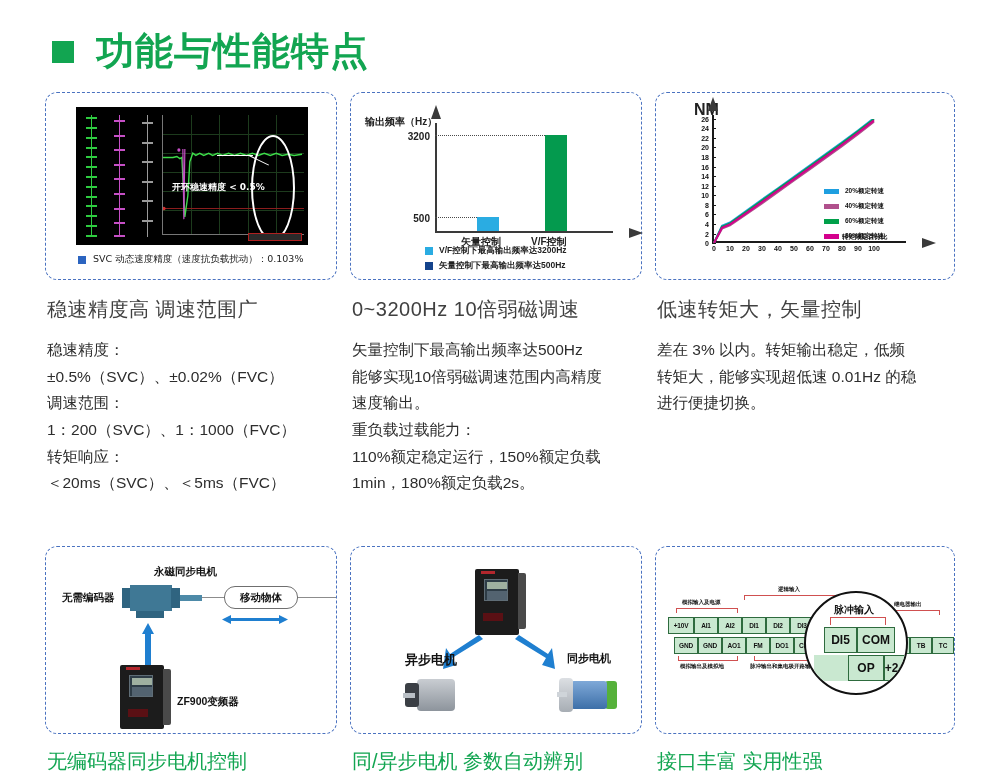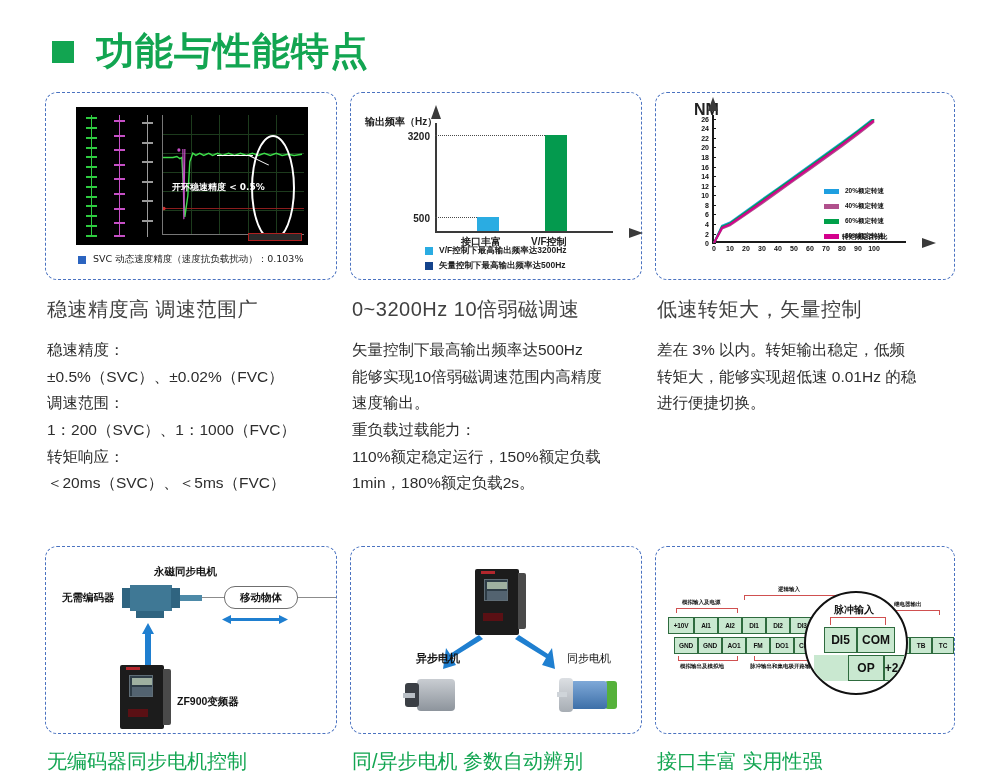--- a/index.html
+++ b/index.html
@@ -141,22 +141,22 @@
   .vfd-side { position: absolute; right: -7px; top: 4px; width: 8px; height: 56px; background: #4a4a4a; border-radius: 0 2px 2px 0; }
   .vfd-panel { position: absolute; left: 9px; top: 10px; width: 24px; height: 22px; background: #2e3c46; border: 1px solid #5f6d76; }
   .vfd-screen { position: absolute; left: 2px; top: 2px; width: 20px; height: 7px; background: #9fb0a0; }
   .vfd-keys { position: absolute; left: 2px; top: 11px; width: 20px; height: 9px; background: #536370; }
   .vfd-red { position: absolute; left: 6px; top: 2px; width: 14px; height: 3px; background: #b3272d; }
   .vfd-mark { position: absolute; left: 8px; top: 44px; width: 20px; height: 8px; background: #5a1014; }
   .d4-vfd-label { position: absolute; left: 131px; top: 148px; font-size: 10.5px; color: #111; white-space: nowrap; font-weight: 700; }
 
   
   .d5-vfd { position: absolute; left: 124px; top: 22px; width: 44px; height: 66px; }
-  .d5-label-l { position: absolute; left: 54px; top: 104px; font-size: 11px; font-weight: 700; color: #111; white-space: nowrap; margin-left: 11px; }
-  .d5-label-r { position: absolute; left: 216px; top: 104px; font-size: 11px; font-weight: 400; color: #111; white-space: nowrap; }
+  .d5-label-l { position: absolute; left: 54px; top: 104px; font-size: 13px; font-weight: 700; color: #111; white-space: nowrap; }
+  .d5-label-r { position: absolute; left: 216px; top: 104px; font-size: 11px; font-weight: 700; color: #111; white-space: nowrap; }
   .d5-motor-l { position: absolute; left: 52px; top: 128px; width: 62px; height: 42px; }
   .d5-motor-r { position: absolute; left: 206px; top: 128px; width: 66px; height: 42px; }
   .mtr-grey-body { position: absolute; left: 14px; top: 4px; width: 38px; height: 32px; background: linear-gradient(180deg,#c9cdd2,#8d949c); border-radius: 4px; }
   .mtr-grey-fan { position: absolute; left: 2px; top: 8px; width: 14px; height: 24px; background: #3b3f45; border-radius: 3px; }
   .mtr-grey-shaft { position: absolute; left: 0px; top: 18px; width: 12px; height: 5px; background: #b9bfc5; }
   .mtr-blue-body { position: absolute; left: 14px; top: 6px; width: 36px; height: 28px; background: linear-gradient(180deg,#7fa9d8,#3d6fa8); border-radius: 3px; }
   .mtr-blue-flange { position: absolute; left: 2px; top: 3px; width: 14px; height: 34px; background: linear-gradient(180deg,#dcdfe3,#a7adb4); border-radius: 4px; }
   .mtr-green { position: absolute; left: 48px; top: 6px; width: 12px; height: 28px; background: #55b13a; border-radius: 3px; }
   .mtr-blue-shaft { position: absolute; left: 0px; top: 17px; width: 10px; height: 5px; background: #cfd4d9; }
 
@@ -298,21 +298,21 @@
             <div class="tick-dotted" style="top:88px;width:46px;">
               <span class="tick-label">500</span>
             </div>
             <div class="tick-dotted" style="top:6px;width:124px;">
               <span class="tick-label">3200</span>
             </div>
 
             <div class="bar bar-blue" style="height:14px;"></div>
             <div class="bar bar-green" style="height:96px;"></div>
 
-            <div class="bar-cat" style="left:26px;">接口丰富</div>
+            <div class="bar-cat" style="left:26px;">矢量控制</div>
             <div class="bar-cat" style="left:96px;">V/F控制</div>
           </div>
           <div class="bar-legend">
             <div>
               <span class="lg-sq" style="background:#2aace2;"></span>
               <span>V/F控制下最高输出频率达3200Hz</span>
             </div>
             <div>
               <span class="lg-sq" style="background:#14438c;"></span>
               <span>矢量控制下最高输出频率达500Hz</span>

